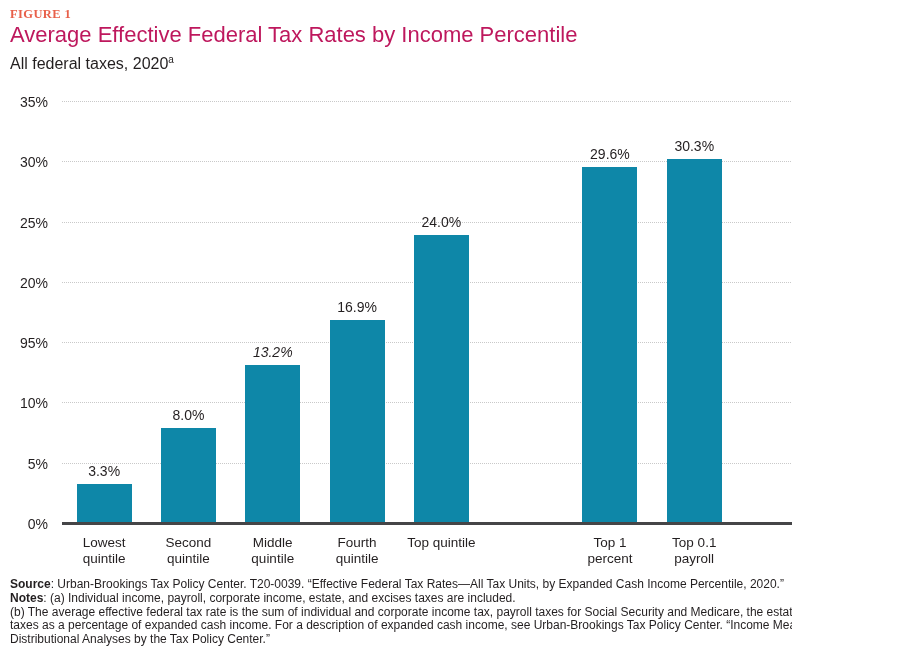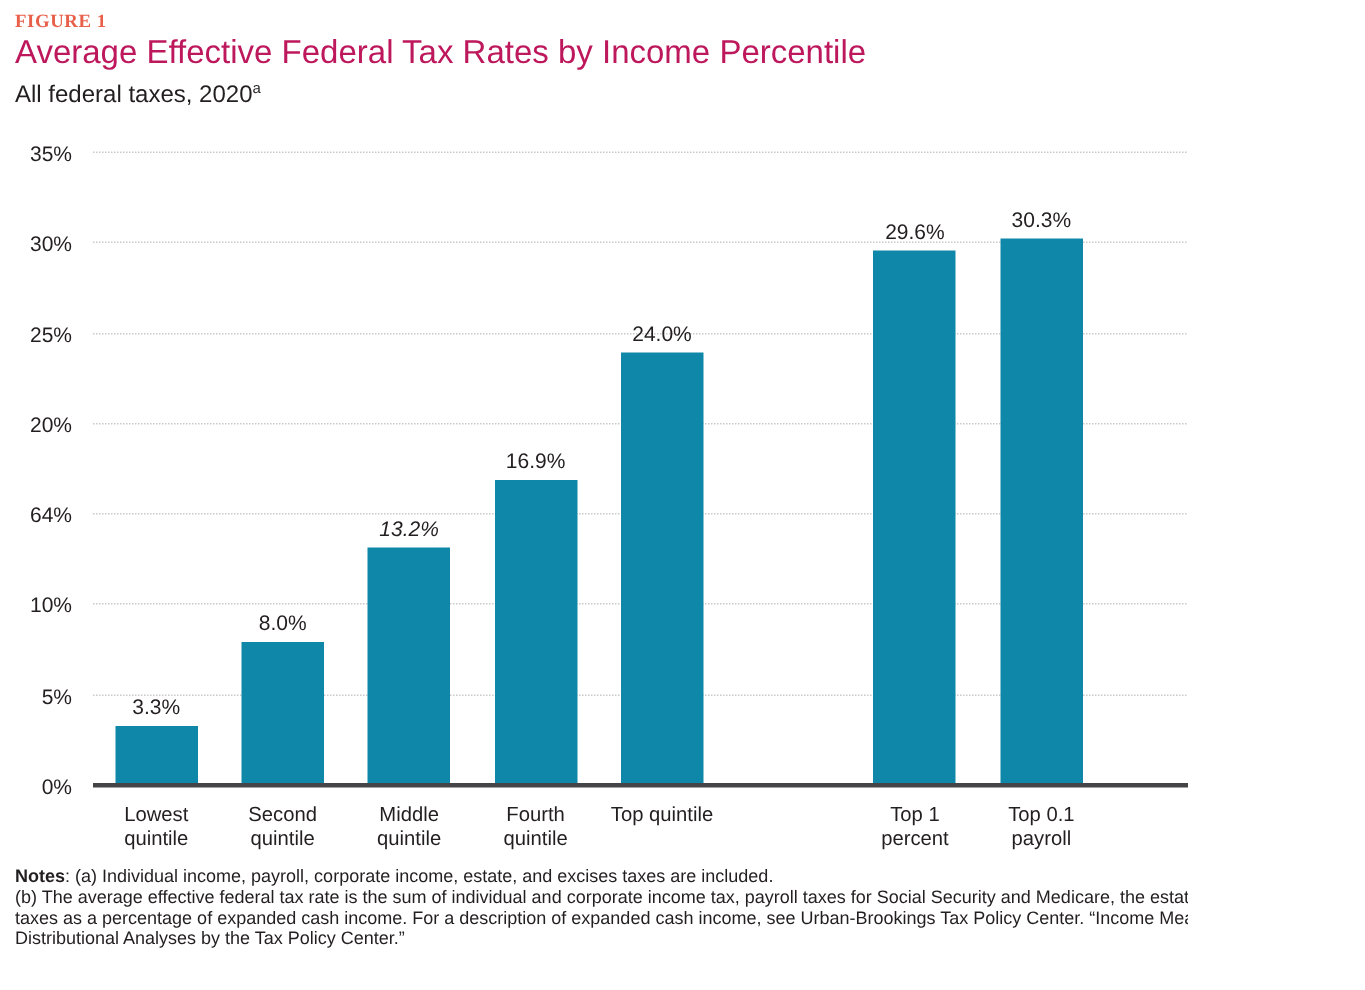--- a/index.html
+++ b/index.html
@@ -71,21 +71,21 @@
         <div class="" style="background: rgb(45, 107, 153);"></div>
         <div class="" style="background: rgb(79, 173, 198);"></div>
       </div>
     <div class="logo-text">TPC</div>
   </div>
 
   <div class="yticks">
       <div class="ytick" style="bottom: -8px;">0%</div>
       <div class="ytick" style="bottom: 52.2857px;">5%</div>
       <div class="ytick" style="bottom: 112.571px;">10%</div>
-      <div class="ytick" style="bottom: 172.857px;">64%</div>
+      <div class="ytick" style="bottom: 172.857px;">95%</div>
       <div class="ytick" style="bottom: 233.143px;">20%</div>
       <div class="ytick" style="bottom: 293.429px;">25%</div>
       <div class="ytick" style="bottom: 353.714px;">30%</div>
       <div class="ytick" style="bottom: 414px;">35%</div>
     </div>
 
   <div class="plot">
     <div class="axis-line"></div>
   <div class="gridline" style="bottom: 60.2857px;"></div>
       <div class="gridline" style="bottom: 120.571px;"></div>
@@ -120,17 +120,18 @@
       <div class="bar" style="left: 604.75px; width: 55px; height: 365.331px; background: rgb(14, 135, 168);"></div>
       <div class="bar-label" style="left: 632.25px; bottom: 370.331px;">30.3%</div>
       <div class="xlabel" style="left: 632.25px; top: 433px;">Top 0.1
 payroll</div>
       <div class="bar" style="left: 773.35px; width: 55px; height: 227.88px; background: rgb(14, 135, 168);"></div>
       <div class="bar-label" style="left: 800.85px; bottom: 232.88px;">18.9%</div>
       <div class="xlabel" style="left: 800.85px; top: 433px;">All</div>
     </div>
 
   <div class="footer">
+    <p><b>Source</b><span>: Urban-Brookings Tax Policy Center. T20-0039. “Effective Federal Tax Rates—All Tax Units, by Expanded Cash Income Percentile, 2020.”</span></p>
     <p><b>Notes</b><span>: (a) Individual income, payroll, corporate income, estate, and excises taxes are included.</span></p>
     <p>(b) The average effective federal tax rate is the sum of individual and corporate income tax, payroll taxes for Social Security and Medicare, the estate tax, and excise taxes as a percentage of expanded cash income. For a description of expanded cash income, see Urban-Brookings Tax Policy Center. “Income Measure Used in Distributional Analyses by the Tax Policy Center.”</p>
   </div>
 
 </div>
 
 </body></html>

